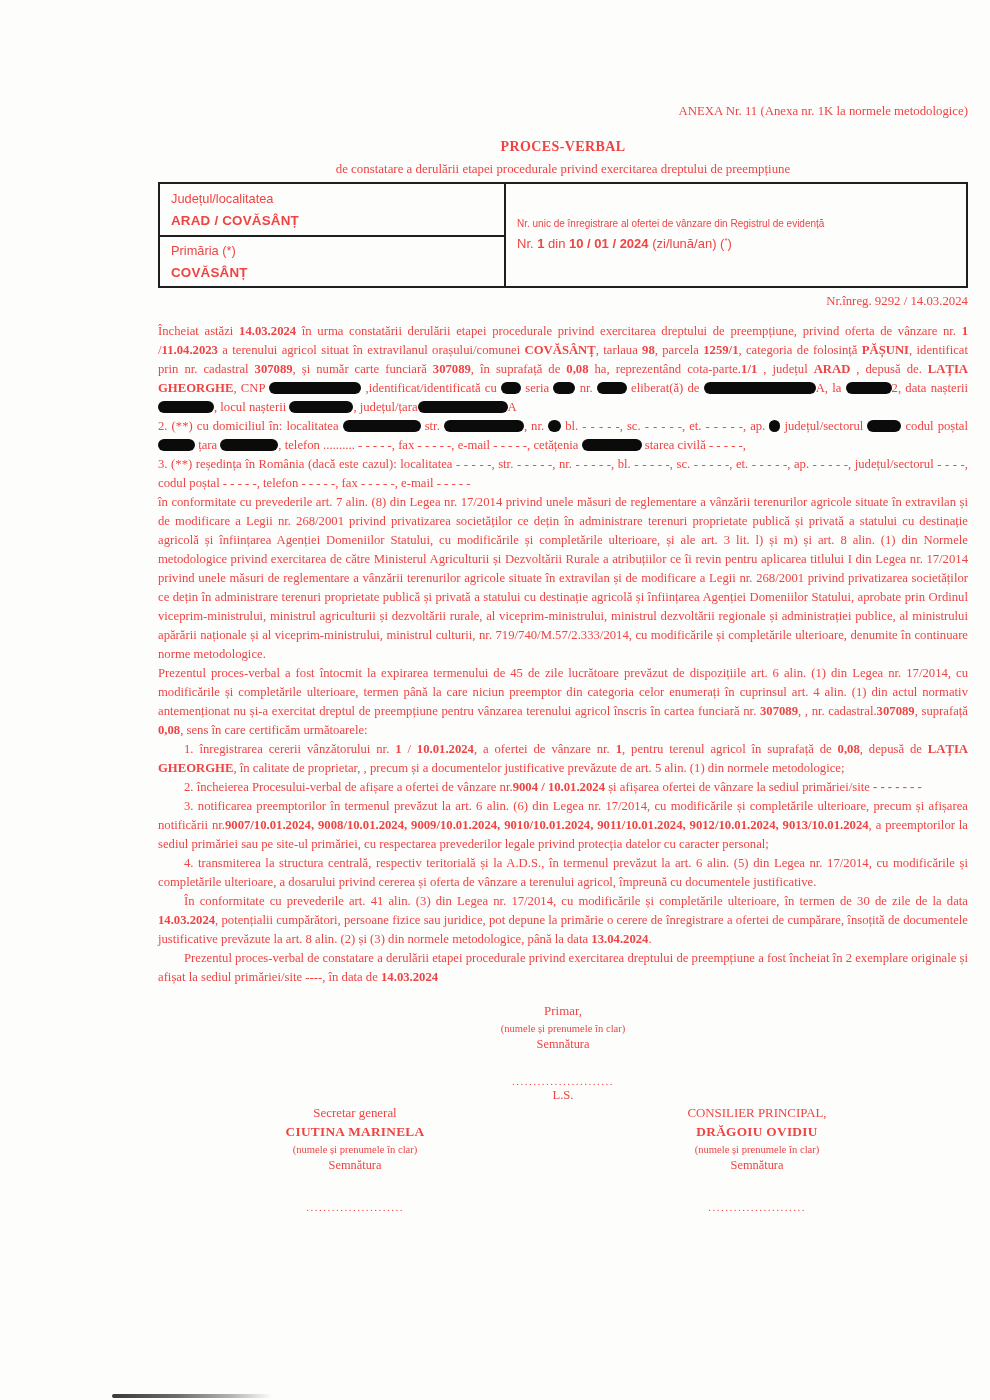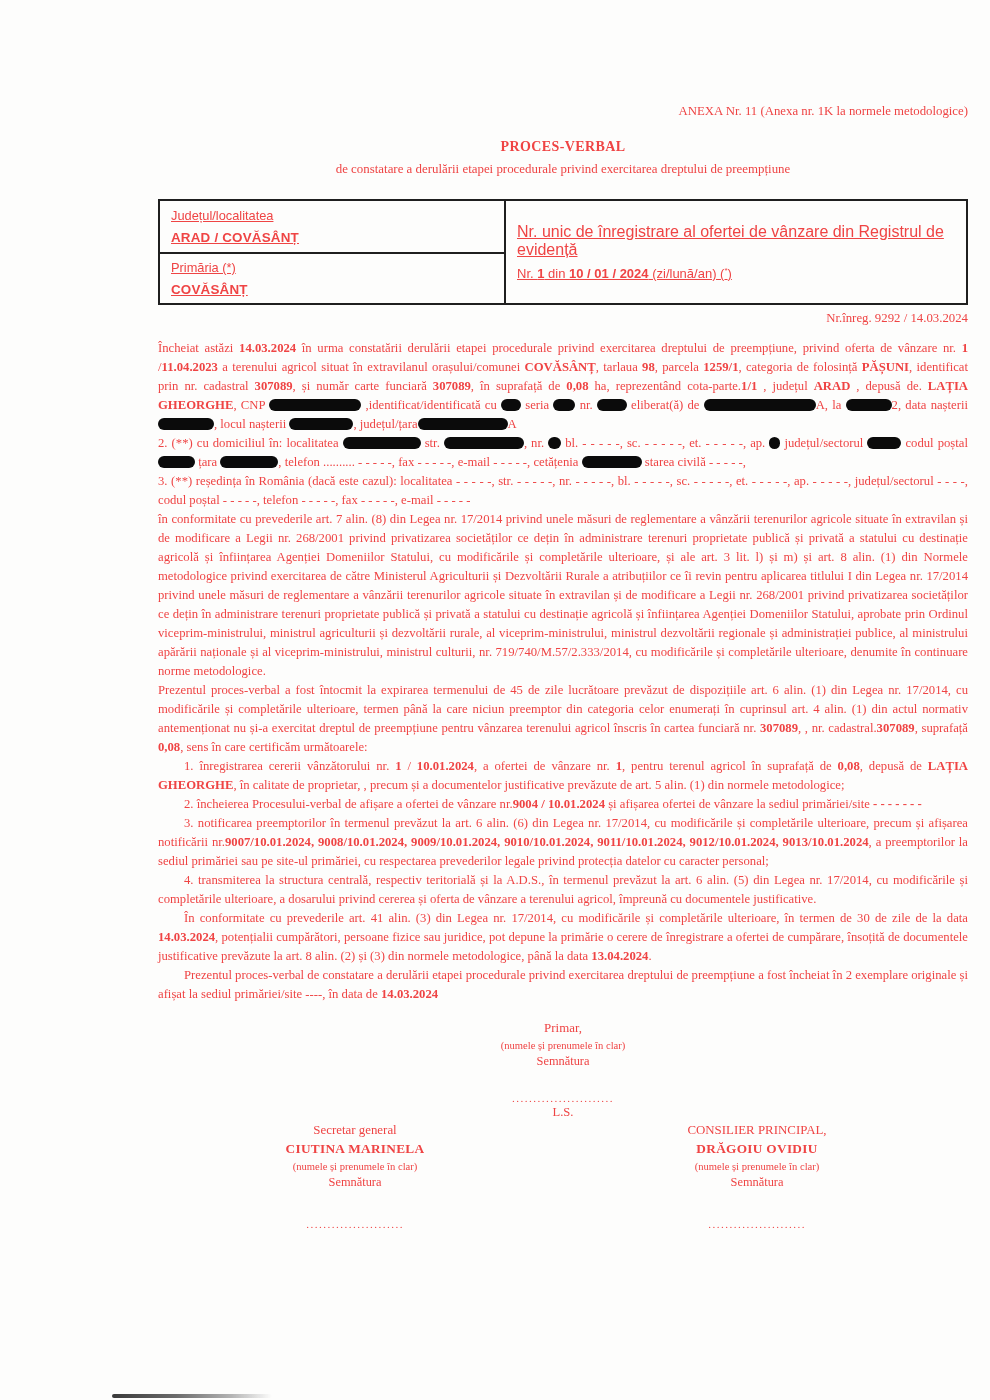--- a/index.html
+++ b/index.html
@@ -1,28 +1,28 @@
 <!DOCTYPE html>
 <html><head>
 <meta charset="utf-8">
 <style>
   html,body{margin:0;padding:0;background:#ffffff;}
   .page{position:relative;width:990px;height:1400px;background:#fdfdfc;overflow:hidden;color:#ef4444;}
   .content{position:absolute;left:158px;top:0;width:810px;font-family:"Liberation Serif",serif;}
   .anexa{padding-top:104px;text-align:right;font-size:12.8px;}
   .title{margin-top:20px;text-align:center;font-weight:bold;font-size:14px;letter-spacing:.4px;}
   .subtitle{margin-top:7px;text-align:center;font-weight:normal;font-size:12.9px;}
-  .htable{margin-top:22px;width:100%;border-collapse:collapse;font-family:"Liberation Sans",sans-serif;text-decoration:underline;}
+  .htable{margin-top:5px;width:100%;border-collapse:collapse;font-family:"Liberation Sans",sans-serif;}
   .htable td{border:2px solid #1f1f1f;vertical-align:middle;padding:6px 11px;}
   .lcell{width:322px;}
   .cl{font-size:12.8px;}
   .cv{margin-top:7px;font-weight:bold;font-size:13.4px;letter-spacing:.2px;}
   tr.r1row{height:53px;} tr.r2row{height:50px;}
   .rcell{padding-left:12px;}
-  .r1{font-size:16px;}
+  .r1{font-size:10px;}
   .r2{margin-top:7px;font-size:13px;}
   .reg{margin-top:6px;text-align:right;font-size:12.8px;}
   .docbody{margin-top:13px;}
   .para{margin:0;text-align:justify;font-size:12.7px;line-height:19px;}
   .ind{text-indent:26px;}
   .b{font-weight:bold;}
   sup{font-size:8px;vertical-align:super;}
   .redact{display:inline-block;height:12px;background:#0b0b0b;border-radius:6px;vertical-align:-2px;}
   .sig-center{margin-top:17px;text-align:center;}
   .role{font-size:12.9px;}

